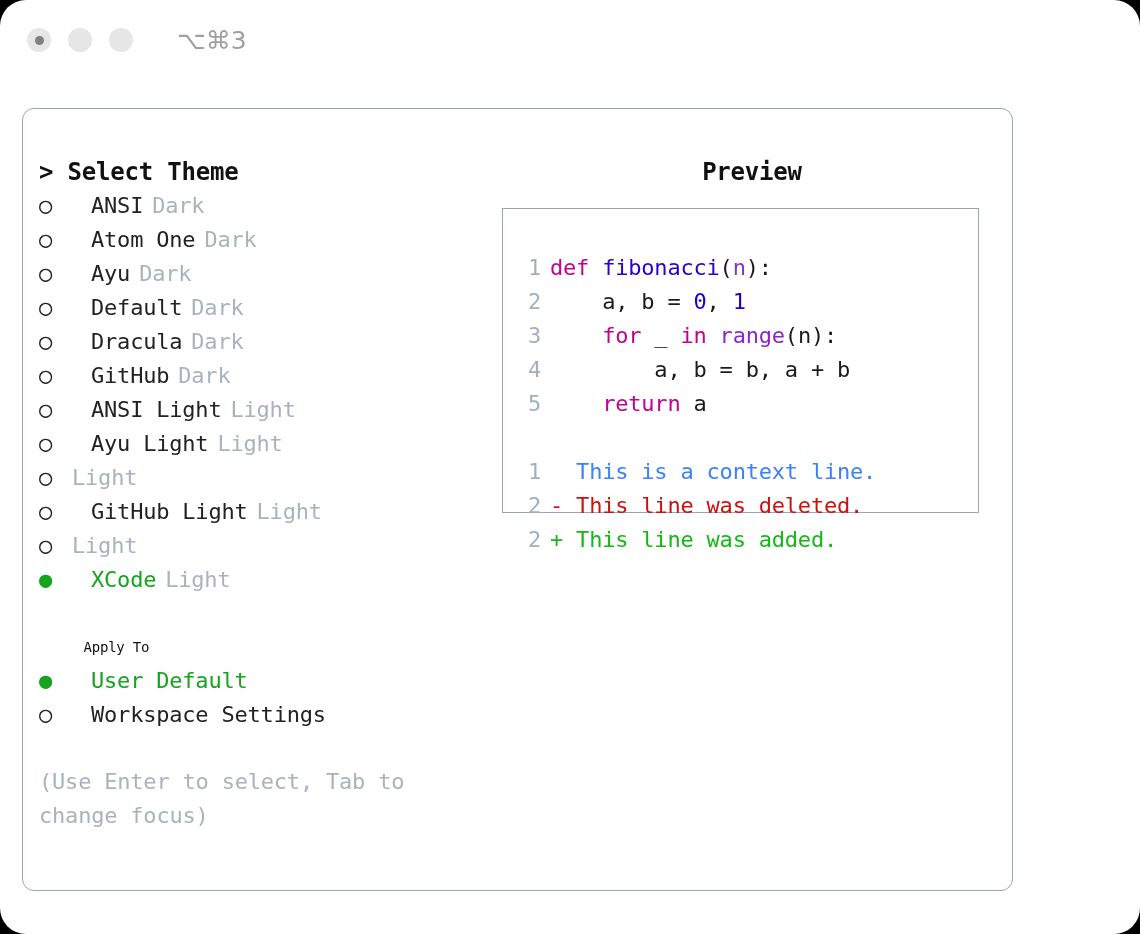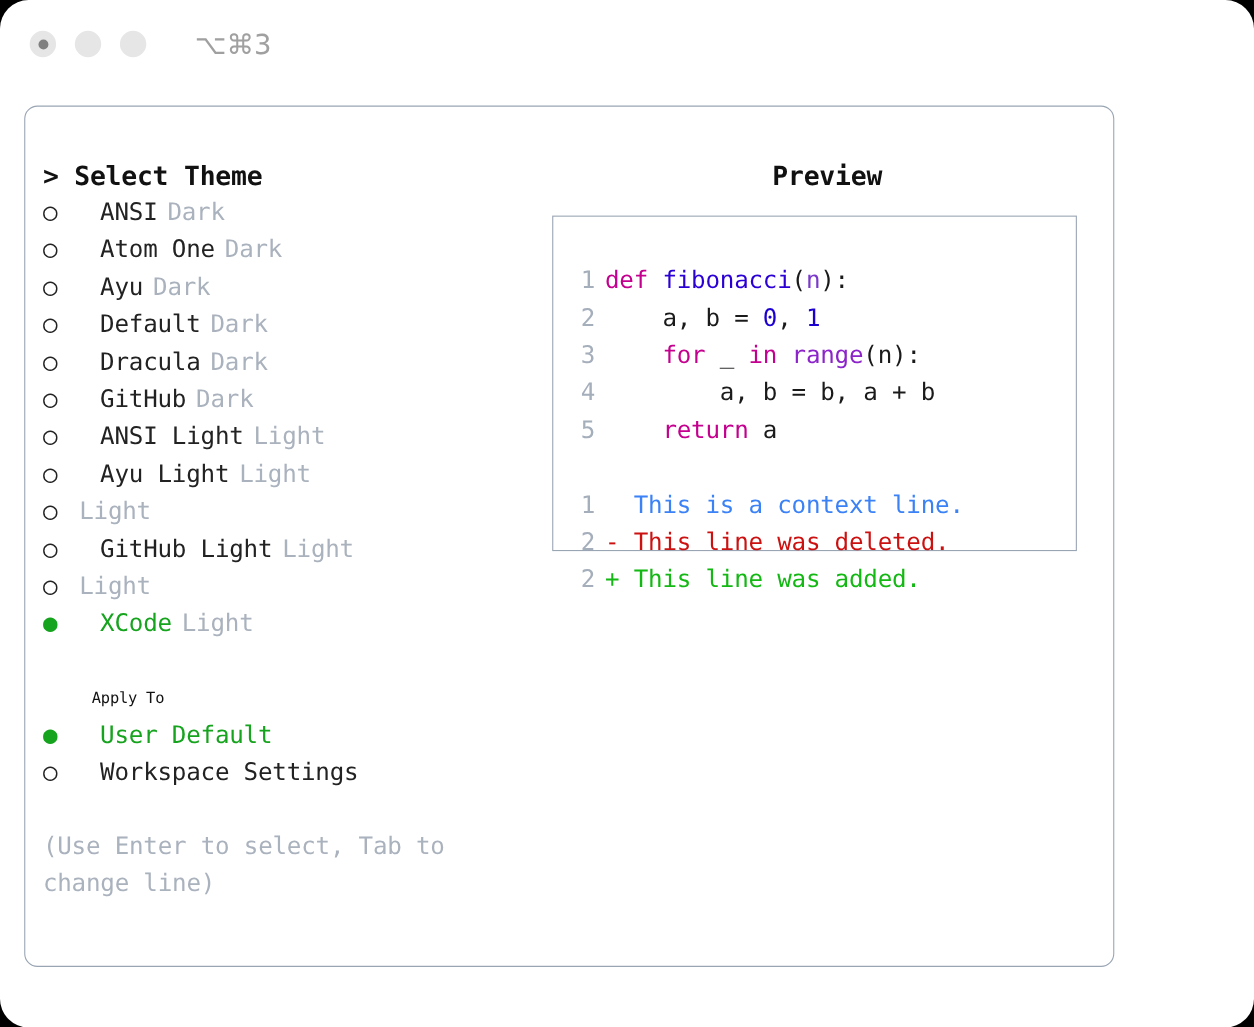--- a/index.html
+++ b/index.html
@@ -61,21 +61,21 @@
     color: #a0a0a0;
     letter-spacing: 0px;
     font-family: "DejaVu Sans", "Liberation Sans", sans-serif;
     white-space: nowrap;
   }
 
   
   #main-panel {
     position: absolute;
     left: 22px;
-    top: 96px;
+    top: 108px;
     width: 991px;
     height: 783px;
     border: 1.6px solid #9aa5b4;
     border-radius: 12px;
     box-sizing: border-box;
     background: #ffffff;
   }
 
   
   #theme-column {
@@ -235,21 +235,21 @@
         </div>
 
       <div id="apply-group">
         <div id="apply-header">  Apply To</div>
         <div id="apply-list">
             <div class="opt-row selected"><span class="bullet sel">●</span><span class="opt-label">User Default</span></div>
             <div class="opt-row"><span class="bullet">○</span><span class="opt-label">Workspace Settings</span></div>
           </div>
       </div>
 
-      <div id="hint-text">(Use Enter to select, Tab to change line)</div>
+      <div id="hint-text">(Use Enter to select, Tab to change focus)</div>
     </div>
 
     <div id="preview-column">
       <div id="preview-title">Preview</div>
       <div id="preview-box">
         <div id="code-area"><div class="code-line"><span class="lineno">1</span><span><span class="tok-kw">def </span><span class="tok-fn">fibonacci</span><span class="tok-punc">(</span><span class="tok-param">n</span><span class="tok-punc">):</span></span></div><div class="code-line"><span class="lineno">2</span><span><span class="tok-plain">    a, b = </span><span class="tok-num">0</span><span class="tok-plain">, </span><span class="tok-num">1</span></span></div><div class="code-line"><span class="lineno">3</span><span><span class="tok-plain">    </span><span class="tok-kw">for</span><span class="tok-plain"> _ </span><span class="tok-kw">in</span><span class="tok-plain"> </span><span class="tok-call">range</span><span class="tok-punc">(n):</span></span></div><div class="code-line"><span class="lineno">4</span><span><span class="tok-plain">        a, b = b, a + b</span></span></div><div class="code-line"><span class="lineno">5</span><span><span class="tok-plain">    </span><span class="tok-kw">return</span><span class="tok-plain"> a</span></span></div><div class="blank-line"></div><div class="code-line"><span class="lineno">1</span><span class="diff-ctx"> </span><span class="diff-ctx"> This is a context line.</span></div><div class="code-line"><span class="lineno">2</span><span class="diff-del">-</span><span class="diff-del"> This line was deleted.</span></div><div class="code-line"><span class="lineno">2</span><span class="diff-add">+</span><span class="diff-add"> This line was added.</span></div></div>
       </div>
     </div>
 
   </div>

